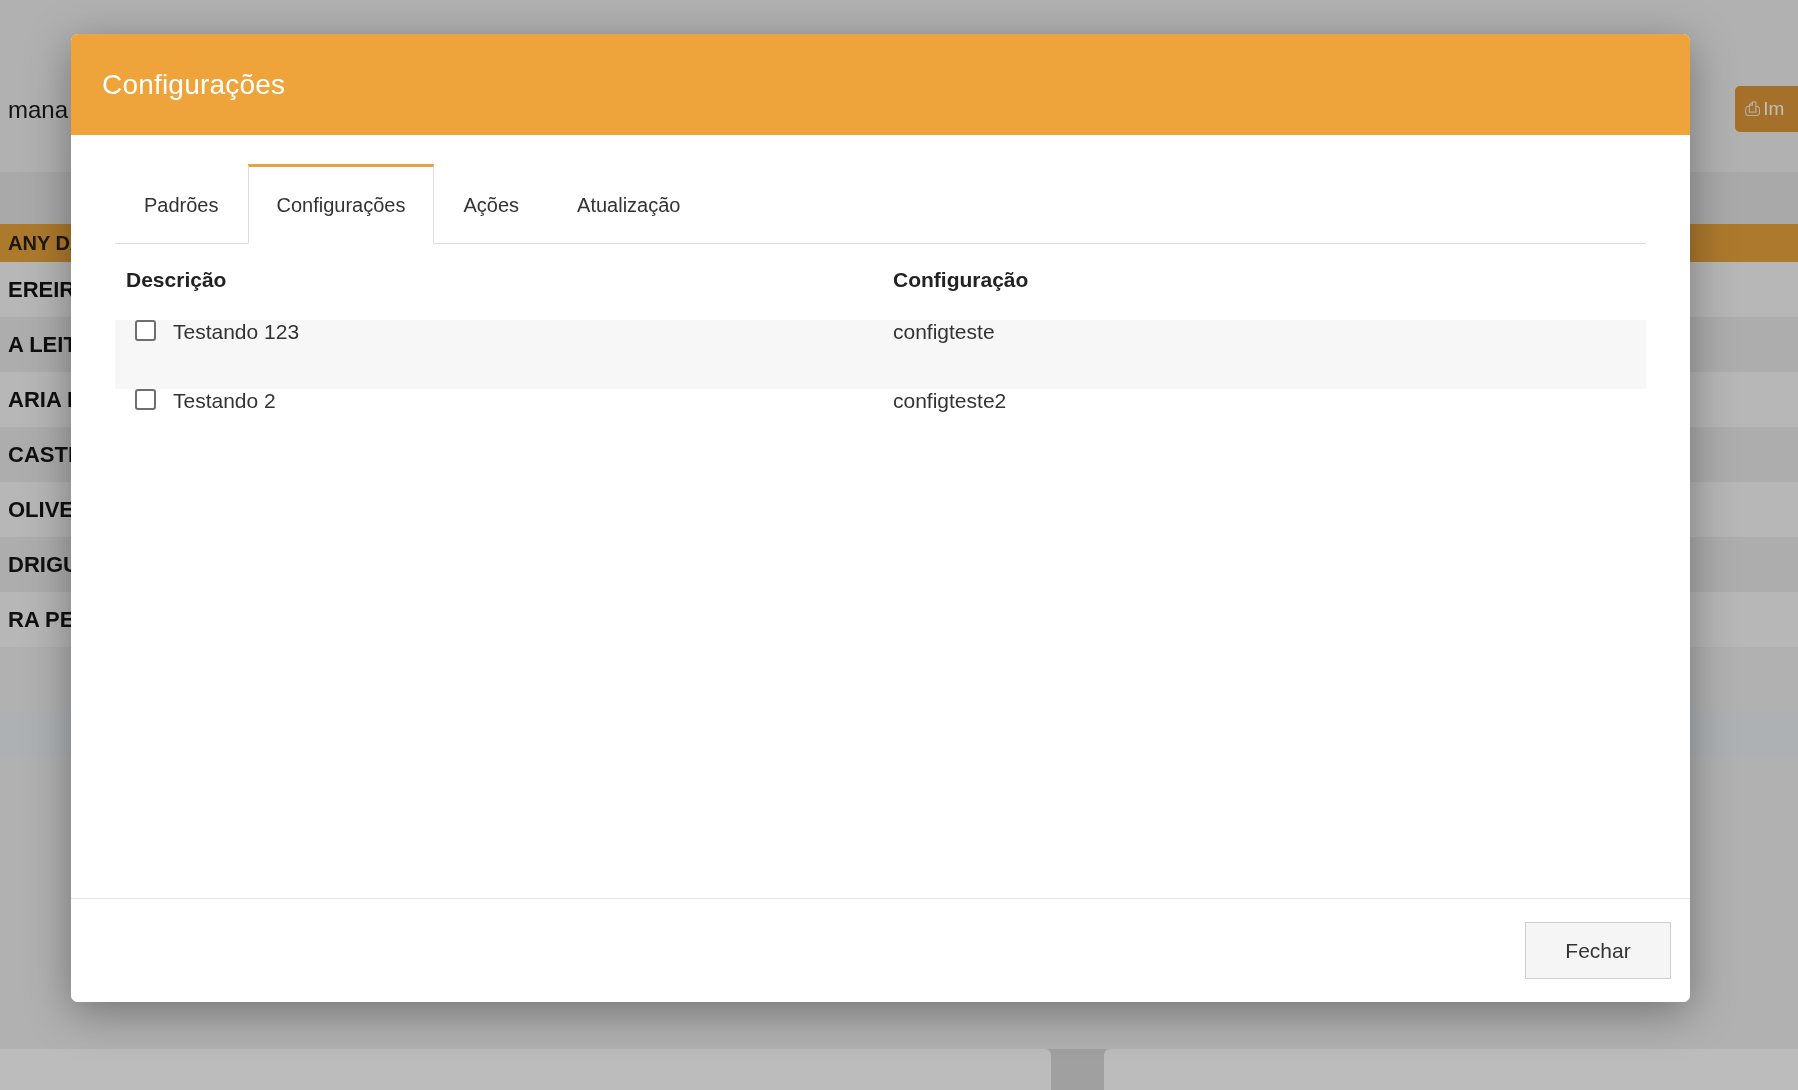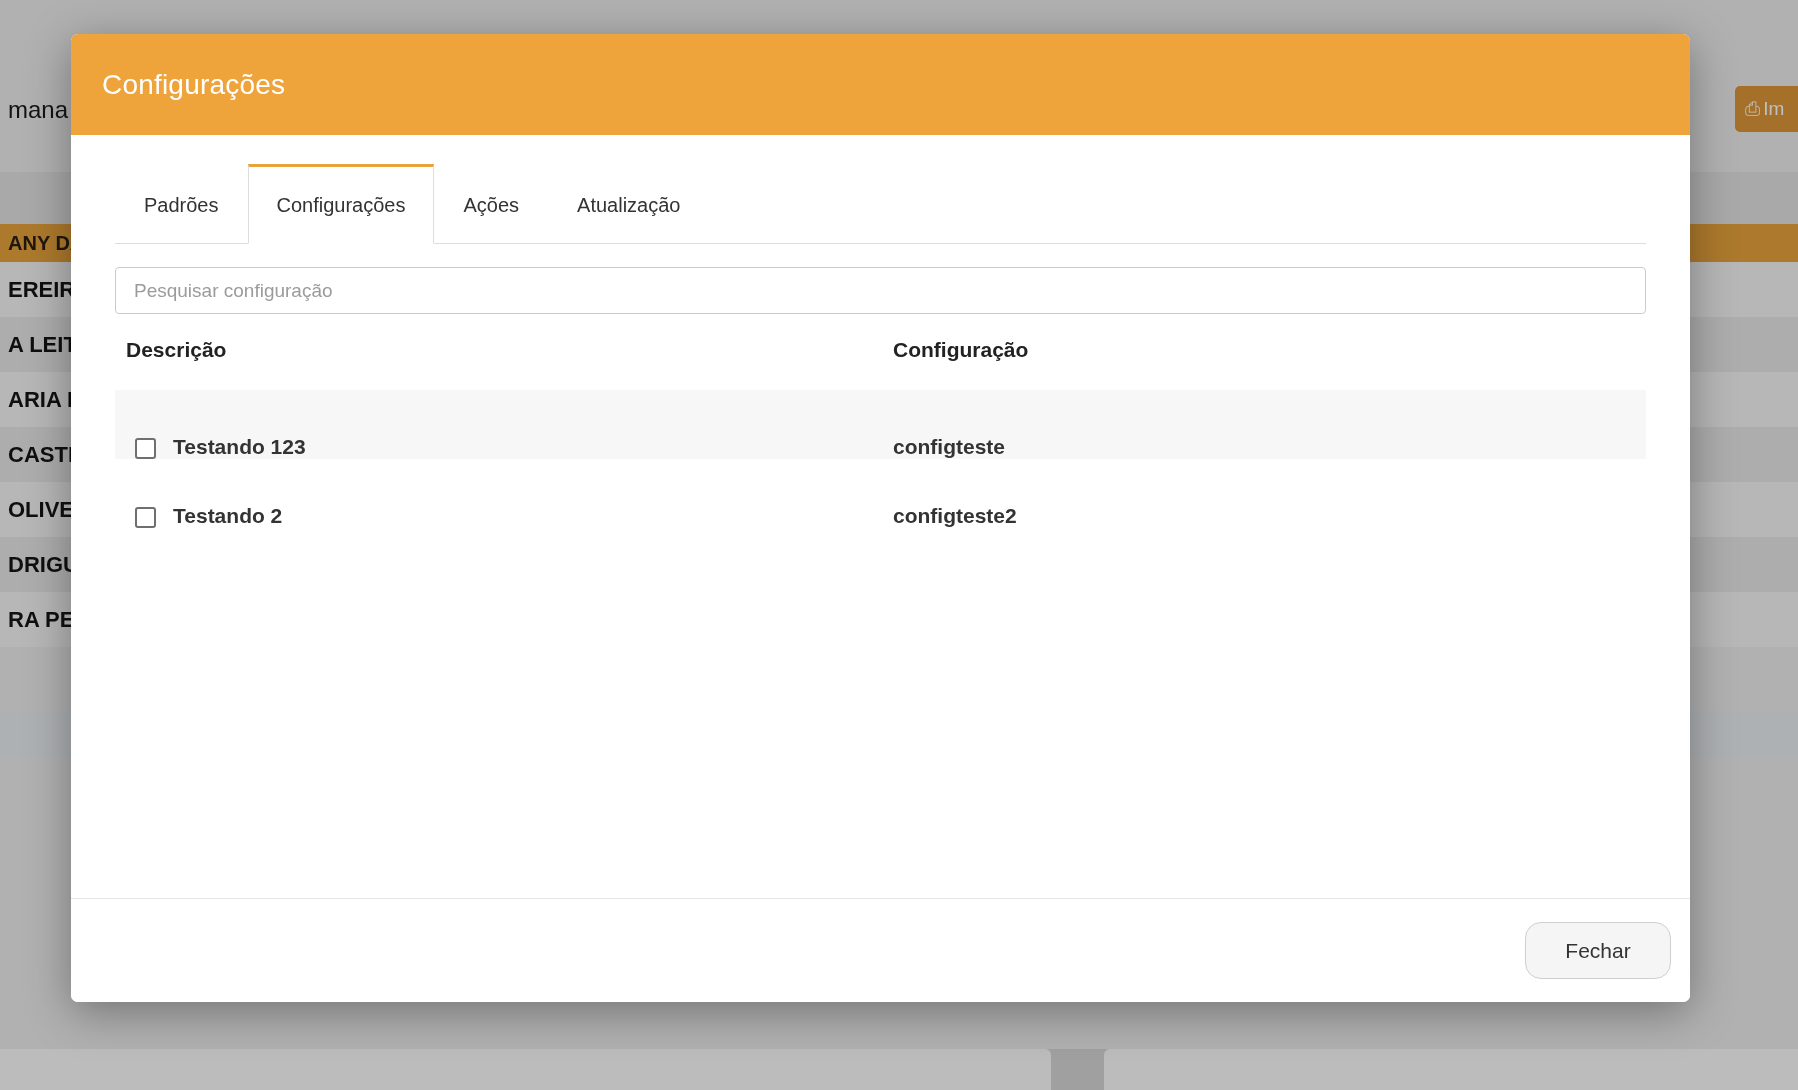--- a/index.html
+++ b/index.html
@@ -62,36 +62,36 @@
     border:1px solid #ccc;border-radius:4px;padding:0 18px;
     font-size:19px;color:#333;outline:none;background:#fff;
     font-family:"Liberation Sans", sans-serif;
   }
   .search::placeholder{color:#9b9b9b;}
   .cfg-table{margin-top:24px;}
   .cfg-thead{position:relative;height:52px;display:flex;}
   .th{font-weight:bold;font-size:21px;color:#222;}
   .th-desc{margin-left:11px;}
   .th-conf{position:absolute;left:778px;}
-  .cfg-row{position:relative;height:69px;display:flex;align-items:flex-end;background:#fff;font-weight:bold;}
+  .cfg-row{position:relative;height:69px;display:flex;align-items:flex-start;background:#fff;}
   .cfg-row.striped{background:#f7f7f7;}
   .checkbox{
     margin-left:20px;width:21px;height:21px;box-sizing:border-box;
     border:2px solid #6f6f6f;border-radius:3px;background:#fff;flex:0 0 auto;cursor:pointer;
   }
   .desc-text{margin-left:17px;font-size:21px;color:#333;}
-  .conf-text{position:absolute;left:778px;font-size:21px;color:#333;margin-top:45px;}
+  .conf-text{position:absolute;left:778px;font-size:21px;color:#333;}
   .modal-footer{
     position:absolute;bottom:0;left:0;right:0;height:104px;background:#fff;
     border-top:1px solid #e6e6e6;display:flex;align-items:center;
     justify-content:flex-end;padding-right:19px;box-sizing:border-box;
   }
   .close-btn{
     min-width:146px;height:57px;background:#f5f5f5;border:1px solid #cfcfcf;
-    border-radius:16px;font-size:21px;color:#333;cursor:pointer;
+    border-radius:0;font-size:21px;color:#333;cursor:pointer;
     font-family:"Liberation Sans", sans-serif;
   }
 </style>
 </head>
 <body>
 
 <div class="bg-layer">
   <span class="bg-topleft-text">mana</span>
   <div class="bg-print-btn">
     <span>⎙</span>
@@ -124,21 +124,20 @@
   </div>
 
   <div class="modal-body">
     <div class="tabs">
       <div class="tab">Padrões</div>
       <div class="tab active">Configurações</div>
       <div class="tab">Ações</div>
       <div class="tab">Atualização</div>
     </div>
 
-    <input class="search" type="text" placeholder="Pesquisar configuração" style="">
 
     <div class="cfg-table">
       <div class="cfg-thead">
         <span class="th th-desc">Descrição</span>
         <span class="th th-conf">Configuração</span>
       </div>
 
       <div class="cfg-row striped">
         <span class="checkbox"></span>
         <span class="desc-text">Testando 123</span>

